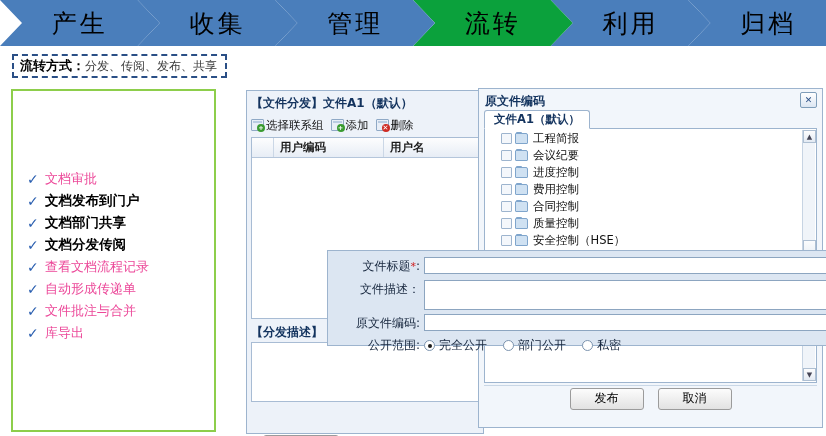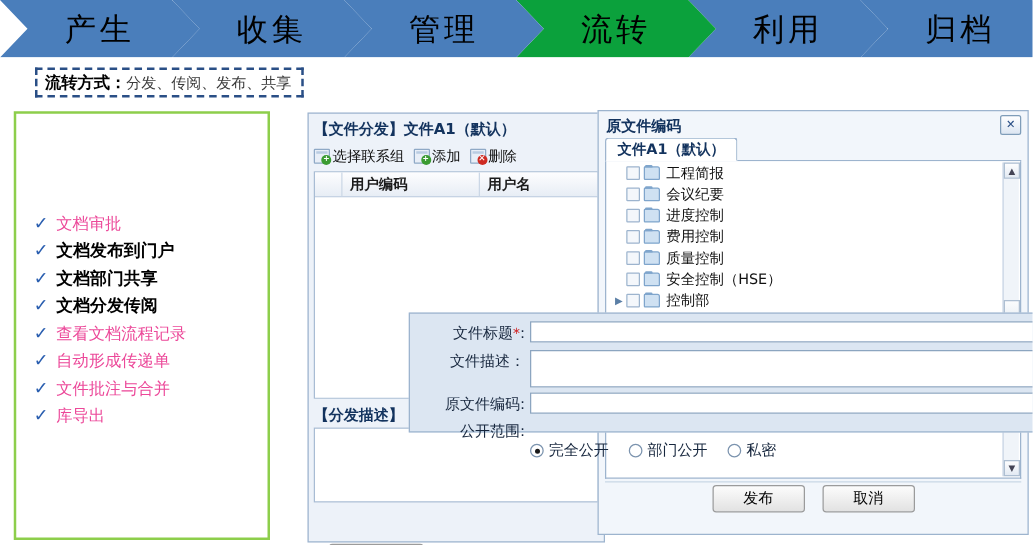--- a/index.html
+++ b/index.html
@@ -23,21 +23,20 @@
   .chev span{position:relative;z-index:3;text-shadow:none;}
   
   #subtitle{
     position:absolute;left:12px;top:54px;
     height:24px;box-sizing:border-box;
     border:2px dashed #2A4F86;
     display:flex;align-items:center;
     padding:0 8px 0 6px;
     background:#fff;
     white-space:nowrap;
-    margin-left:16px;
   }
   #subtitle .st-key{font-weight:bold;font-size:13px;color:#000;}
   #subtitle .st-val{font-size:12px;color:#3b3b3b;}
   
   #leftpanel{
     position:absolute;left:11px;top:89px;width:205px;height:343px;
     border:2px solid #8DCE4B;background:#fff;box-sizing:border-box;
   }
   #checklist{position:absolute;left:14px;top:78px;}
   .cl-row{display:flex;align-items:center;height:20px;margin-bottom:2px;}
@@ -217,21 +216,21 @@
     border-left:1px solid #C2D0E0;box-sizing:border-box;
   }
   .ta-scroll .a{
     position:absolute;left:0;width:11px;height:10px;font-size:6px;color:#556;
     display:flex;align-items:center;justify-content:center;
     font-family:"DejaVu Sans",sans-serif;
   }
   .ta-scroll .a.up{top:0;}
   .ta-scroll .a.dn{bottom:0;}
   .fradios{display:flex;align-items:center;gap:16px;padding-top:1px;}
-  .radio{display:flex;align-items:center;gap:4px;cursor:default;margin-top:15px;}
+  .radio{display:flex;align-items:center;gap:4px;cursor:default;}
   .rdot{
     width:11px;height:11px;border-radius:50%;background:#fff;border:1px solid #7B93AE;
     box-sizing:border-box;position:relative;flex:none;
   }
   .rdot.on::after{
     content:"";position:absolute;left:2.5px;top:2.5px;width:4px;height:4px;
     border-radius:50%;background:#1a1a1a;
   }
   .rlab{font-size:12px;color:#16263d;white-space:nowrap;font-family:"DejaVu Sans",sans-serif;}
 </style>
@@ -365,20 +364,26 @@
         <div class="tr">
           <div class="tr-arrow"></div>
           <div class="tr-chk"></div>
           <div class="tr-folder"></div>
           <div class="tr-label">费用控制</div>
         </div>
         <div class="tr">
           <div class="tr-arrow"></div>
           <div class="tr-chk"></div>
           <div class="tr-folder"></div>
+          <div class="tr-label">合同控制</div>
+        </div>
+        <div class="tr">
+          <div class="tr-arrow"></div>
+          <div class="tr-chk"></div>
+          <div class="tr-folder"></div>
           <div class="tr-label">质量控制</div>
         </div>
         <div class="tr">
           <div class="tr-arrow"></div>
           <div class="tr-chk"></div>
           <div class="tr-folder"></div>
           <div class="tr-label">安全控制（HSE）</div>
         </div>
         <div class="tr">
           <div class="tr-arrow">▶</div>

